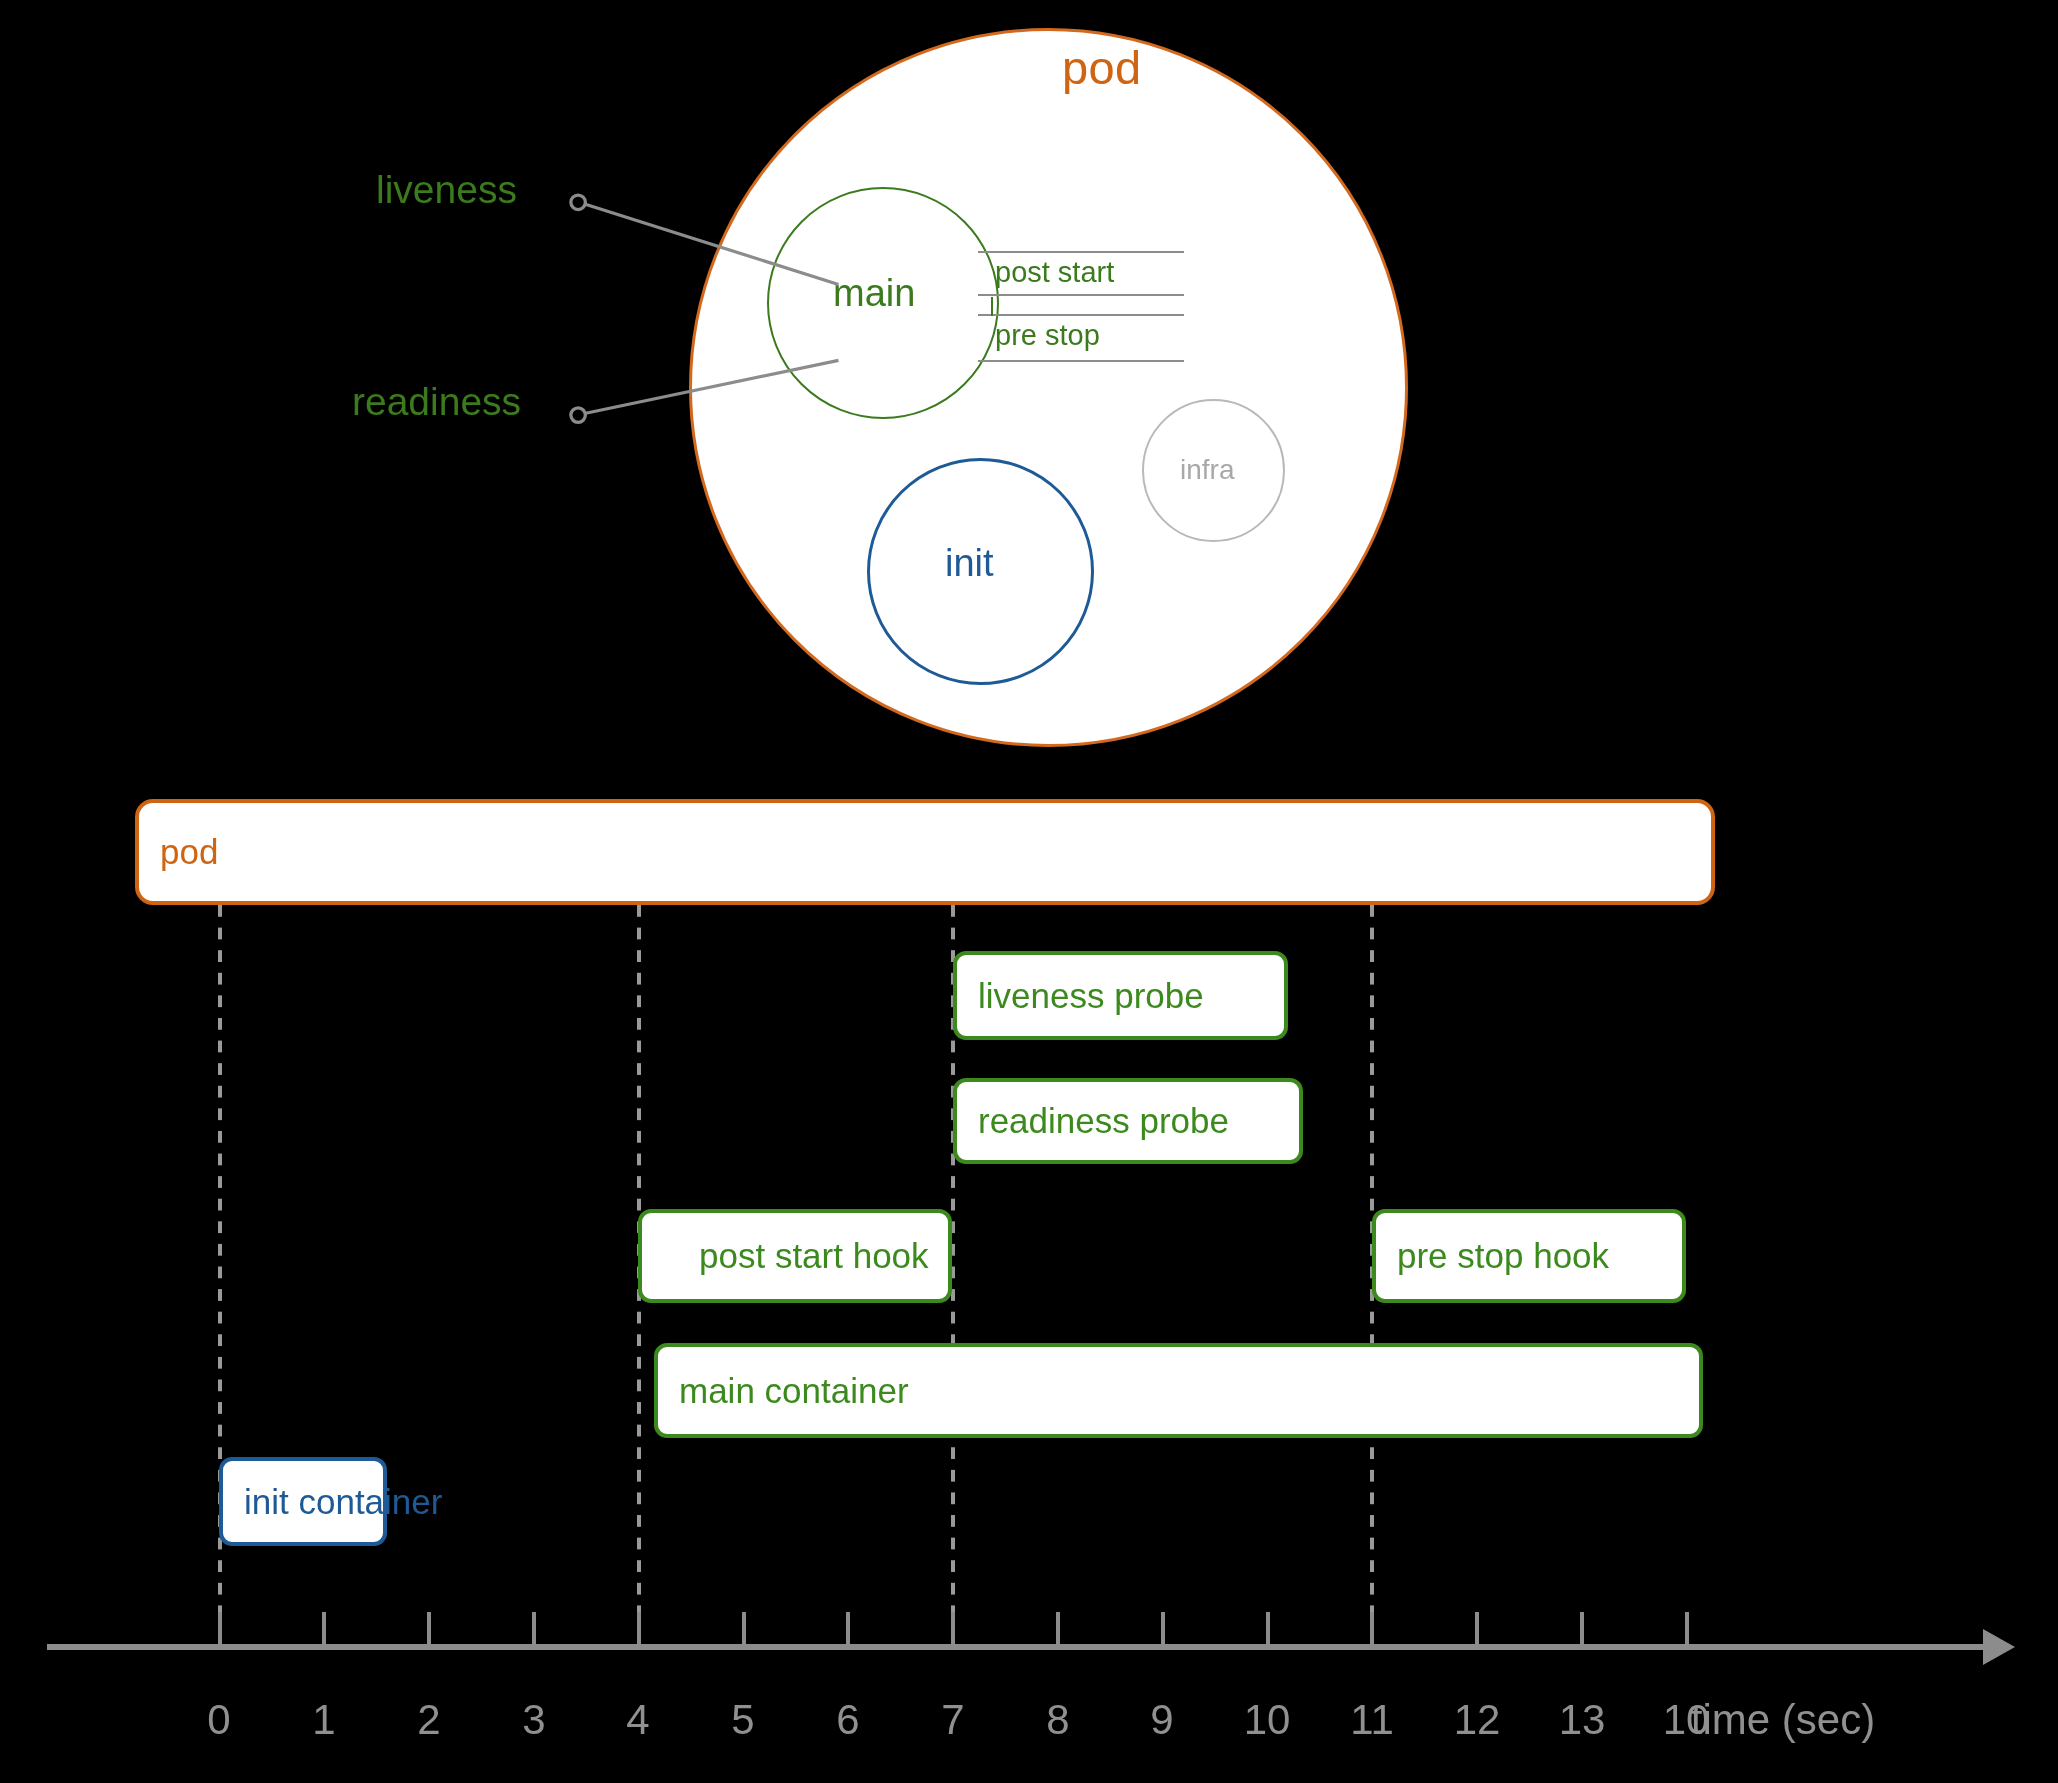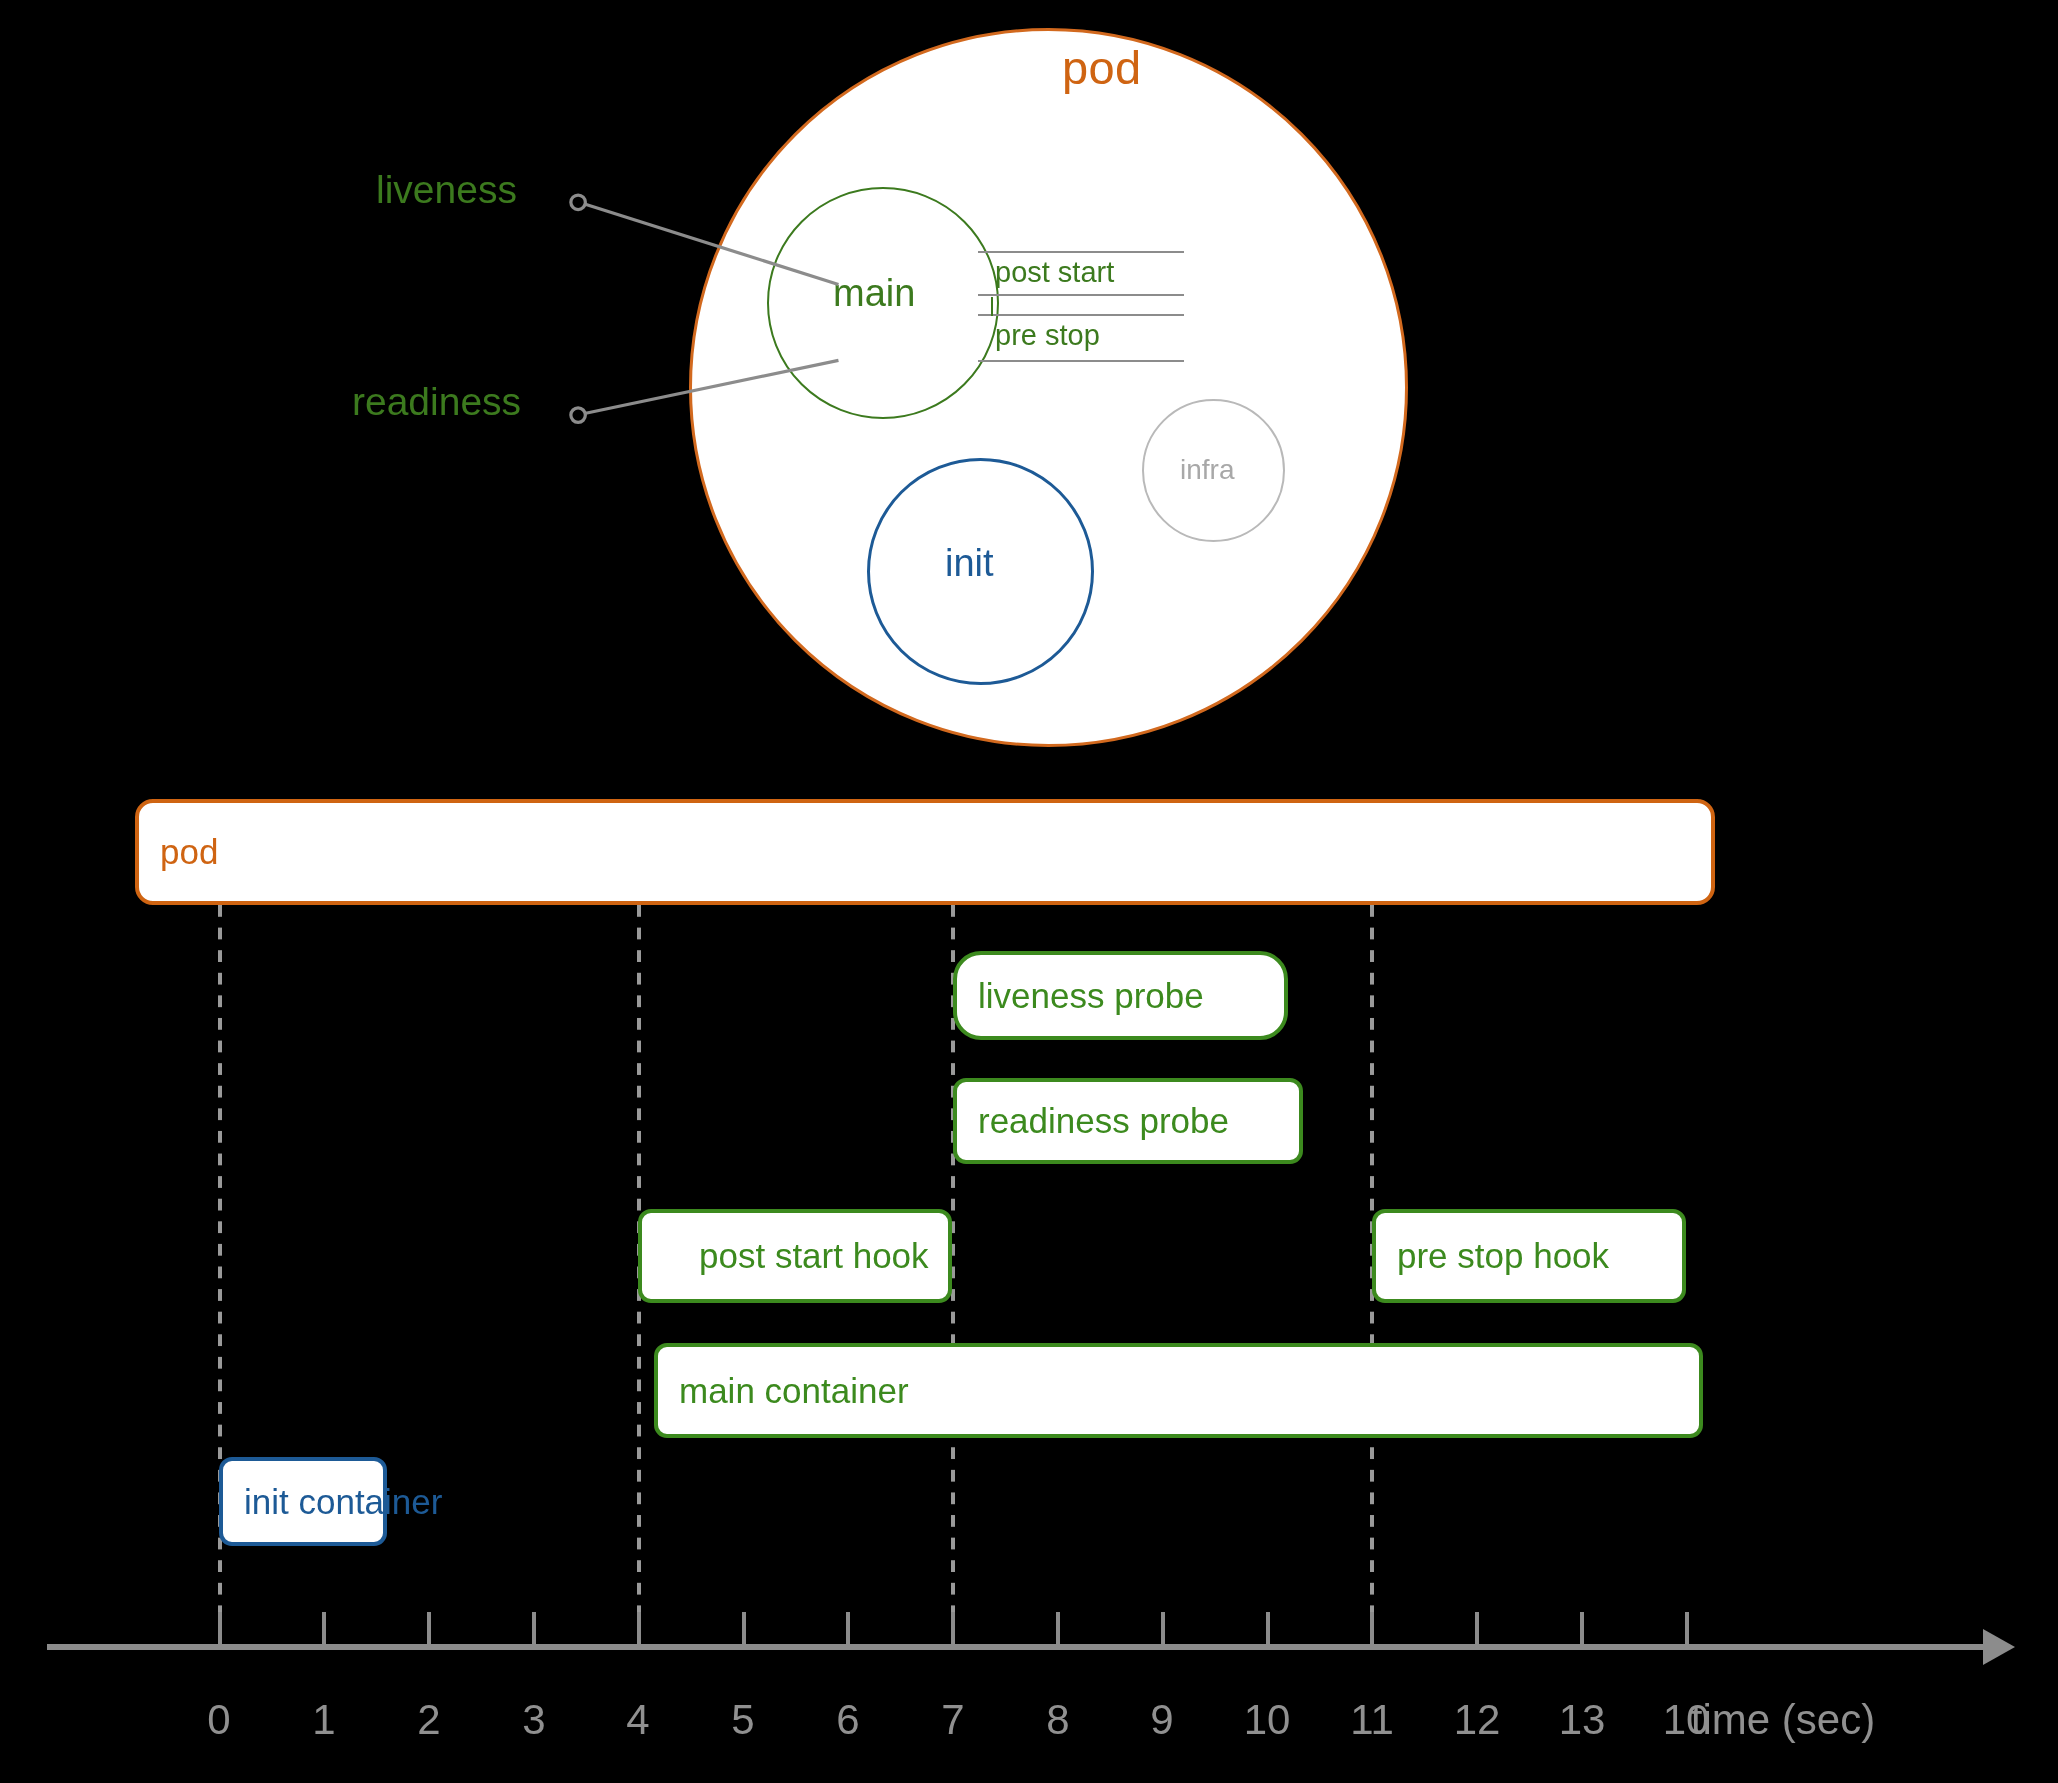--- a/index.html
+++ b/index.html
@@ -39,21 +39,21 @@
   #readiness-label{left:352px;top:380px;}
 
   
   .bar{position:absolute;background:#fff;border-radius:13px;box-sizing:border-box;
        display:flex;align-items:center;}
   .bar span{font-size:35px;font-weight:300;white-space:nowrap;padding-left:21px;}
   #pod-bar{left:135px;top:799px;width:1580px;height:106px;border:4px solid #cf6412;border-radius:18px;}
   #pod-bar span{color:#cf6412;}
   .green-bar{border:4px solid #3c8a1e;}
   .green-bar span{color:#3c8a1e;}
-  #liveness-bar{left:953px;top:951px;width:335px;height:89px;border-radius:28px;}
+  #liveness-bar{left:953px;top:951px;width:335px;height:89px;}
   #readiness-bar{left:953px;top:1078px;width:350px;height:86px;}
   #poststart-bar{left:638px;top:1209px;width:314px;height:94px;padding-left:36px;}
   #prestop-bar{left:1372px;top:1209px;width:314px;height:94px;}
   #maincontainer-bar{left:638px;top:1343px;width:1049px;height:95px;margin-left:16px;}
   #initcontainer-bar{left:219px;top:1457px;width:168px;height:89px;border:4px solid #1d5a96;}
   #initcontainer-bar span{color:#1d5a96;}
 
   
   .dash{position:absolute;width:4px;
         background-image:linear-gradient(to bottom,#9a9a9a 0 11.3px,transparent 11.3px 22.6px);

